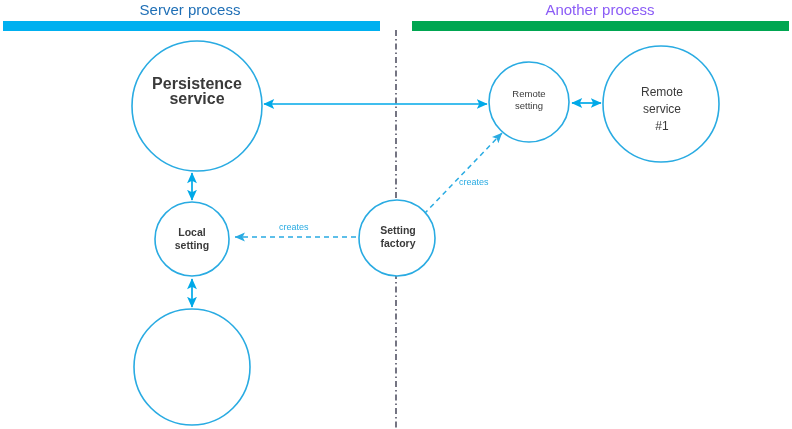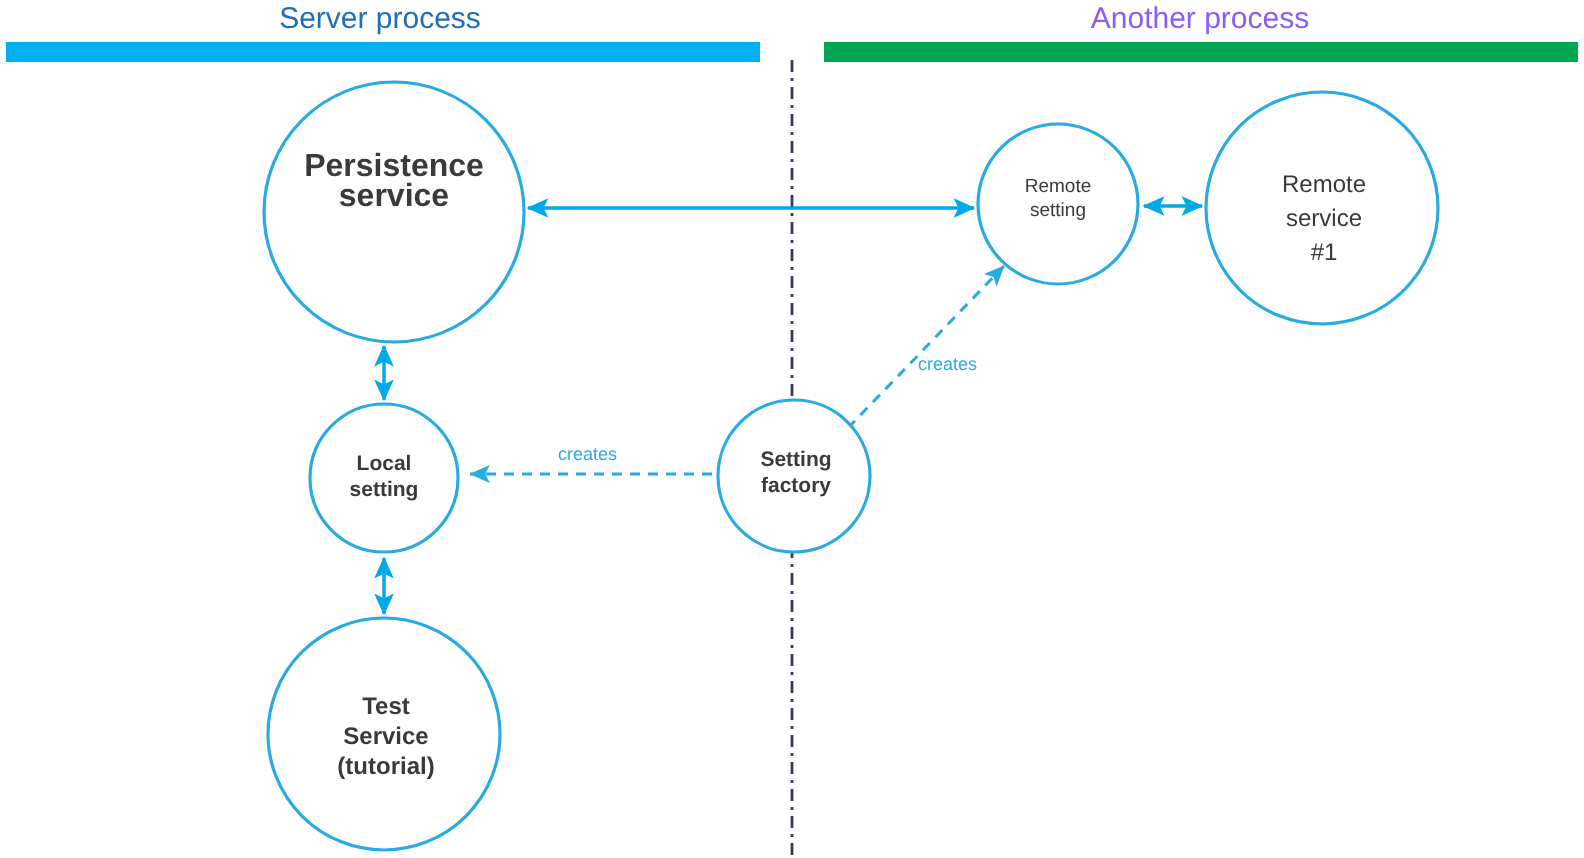--- a/index.html
+++ b/index.html
@@ -114,23 +114,20 @@
     <circle class="node-circle" cx="529" cy="102" r="40"></circle>
     <circle class="node-circle" cx="661" cy="104" r="58"></circle>
   </svg>
 
   <div class="node-label bold lbl-persistence">Persistence
 service</div>
 
   <div class="node-label bold lbl-local">Local
 setting</div>
 
-  <div class="node-label bold lbl-test">Test
-Service
-(tutorial)</div>
 
   <div class="node-label bold lbl-factory">Setting
 factory</div>
 
   <div class="node-label lbl-remote-set">Remote
 setting</div>
 
   <div class="node-label lbl-remote-svc">Remote
 service
 #1</div>

